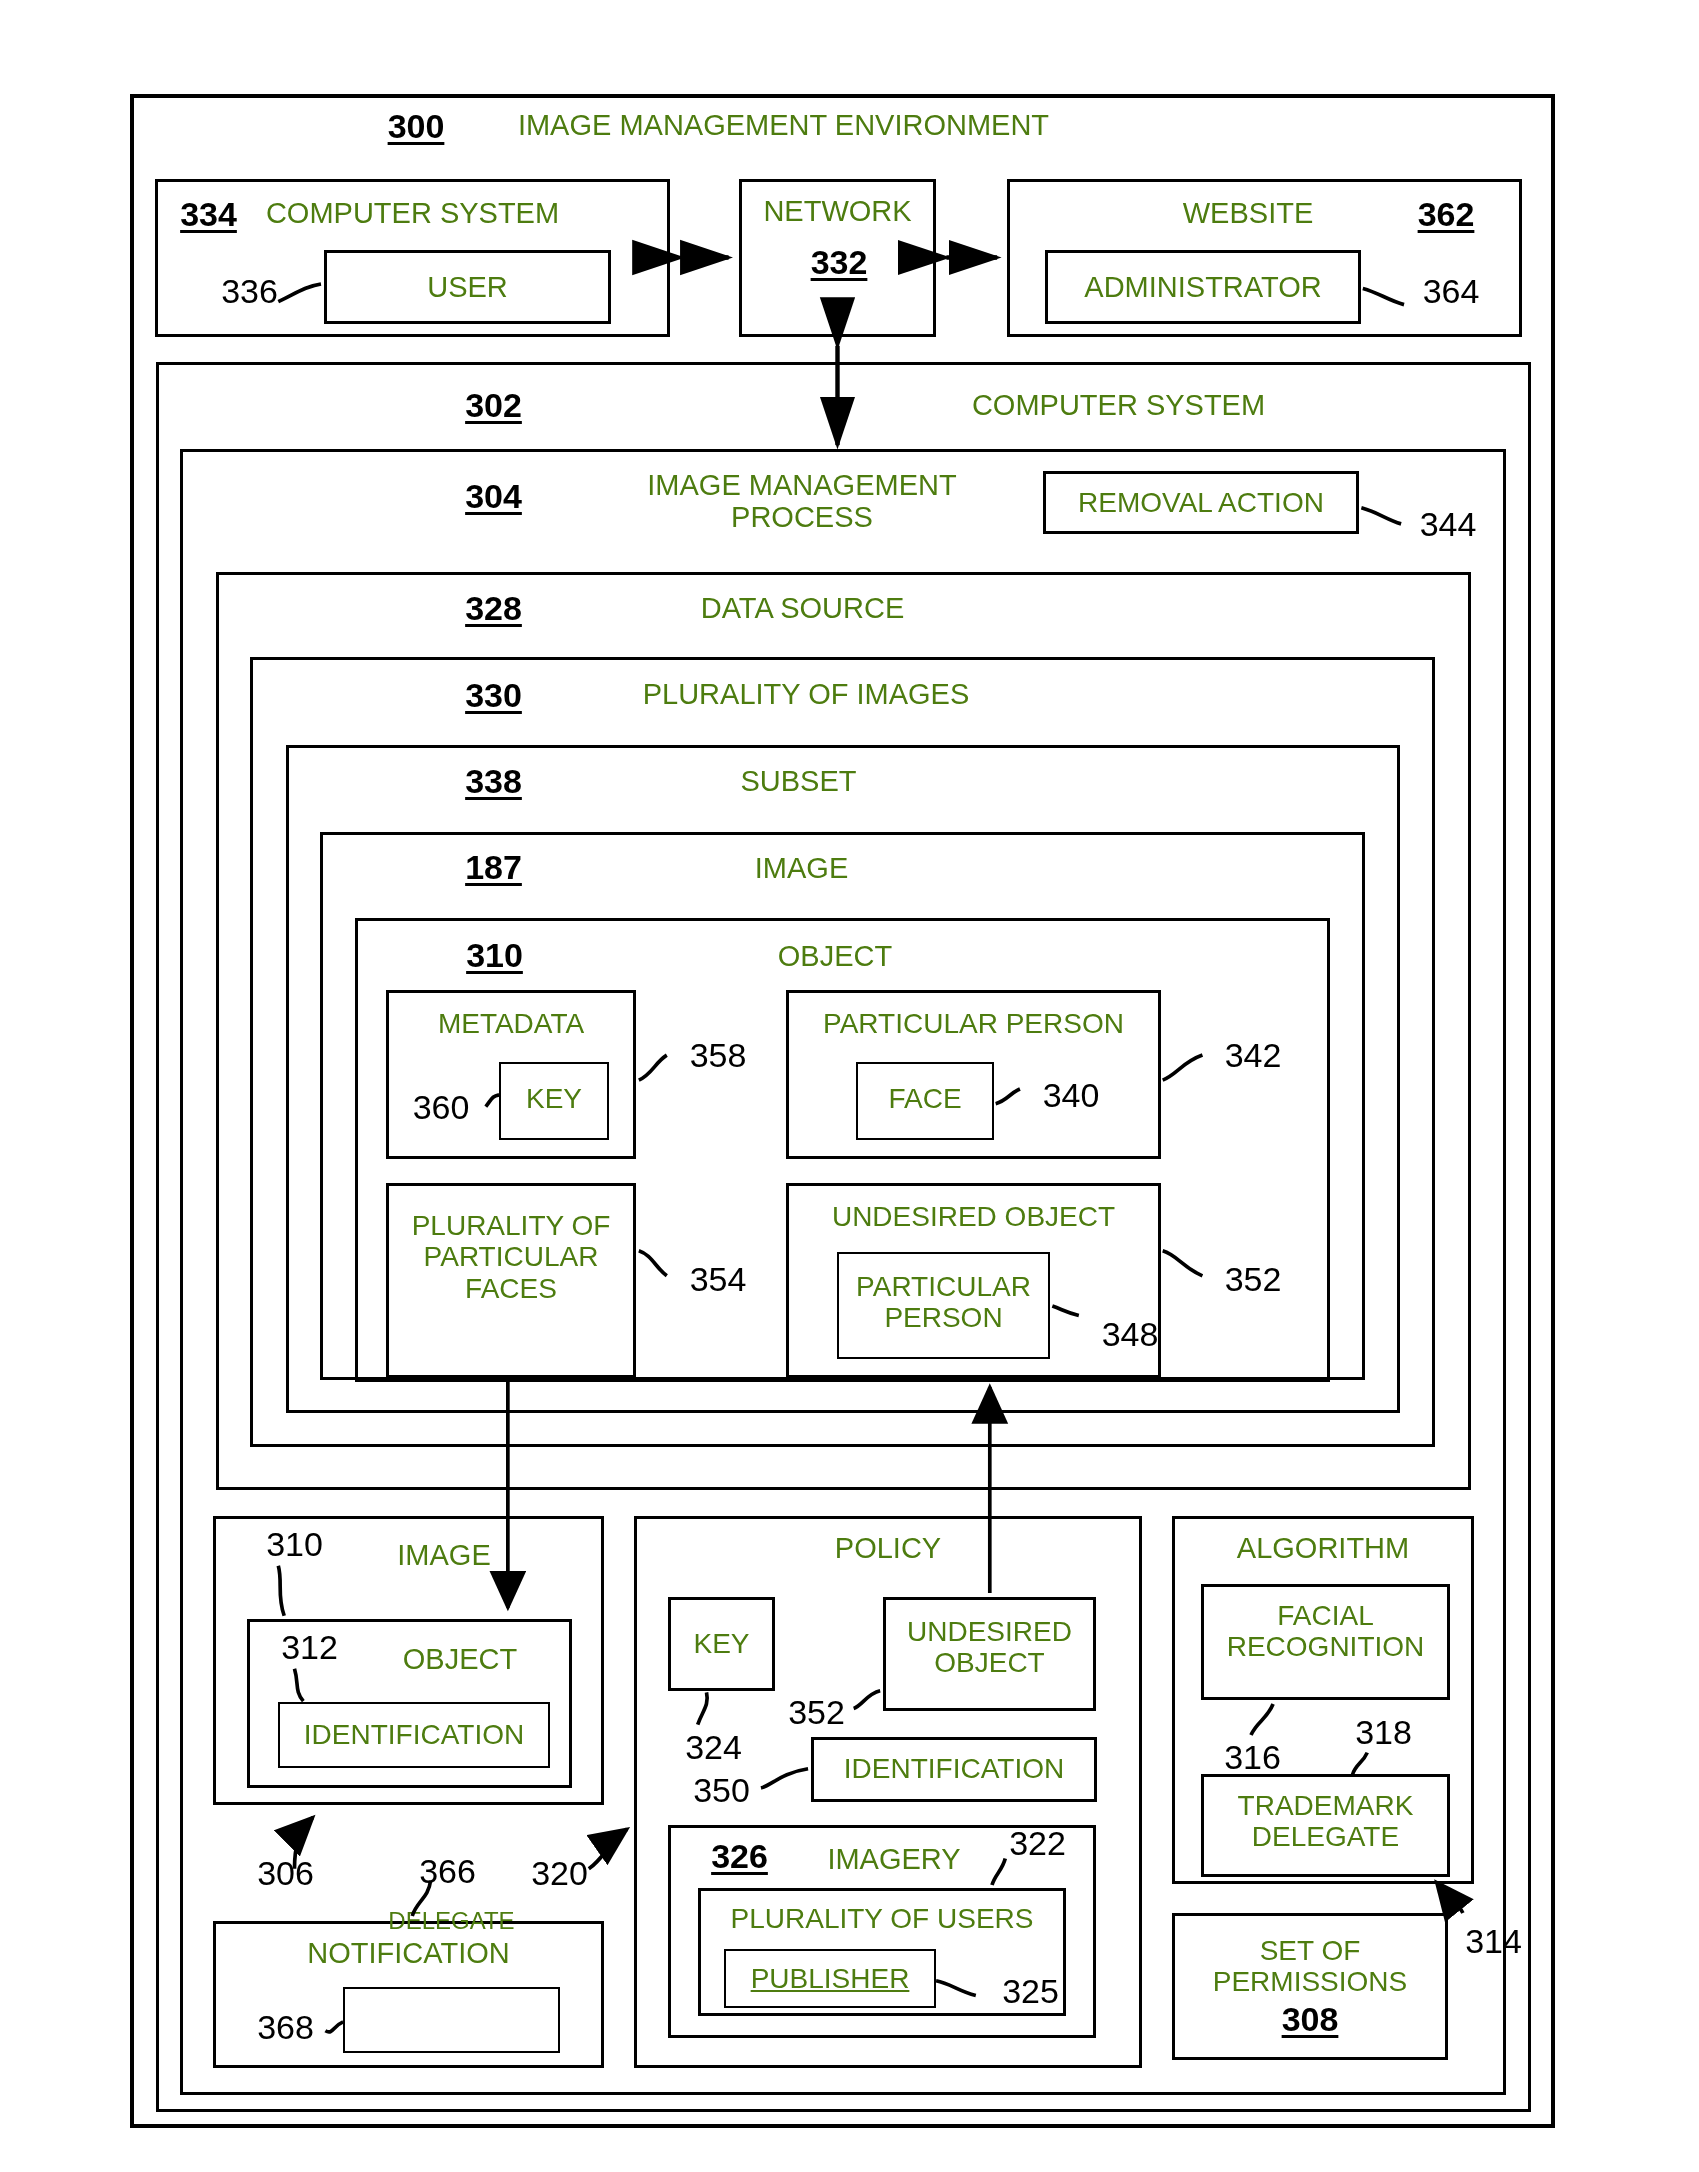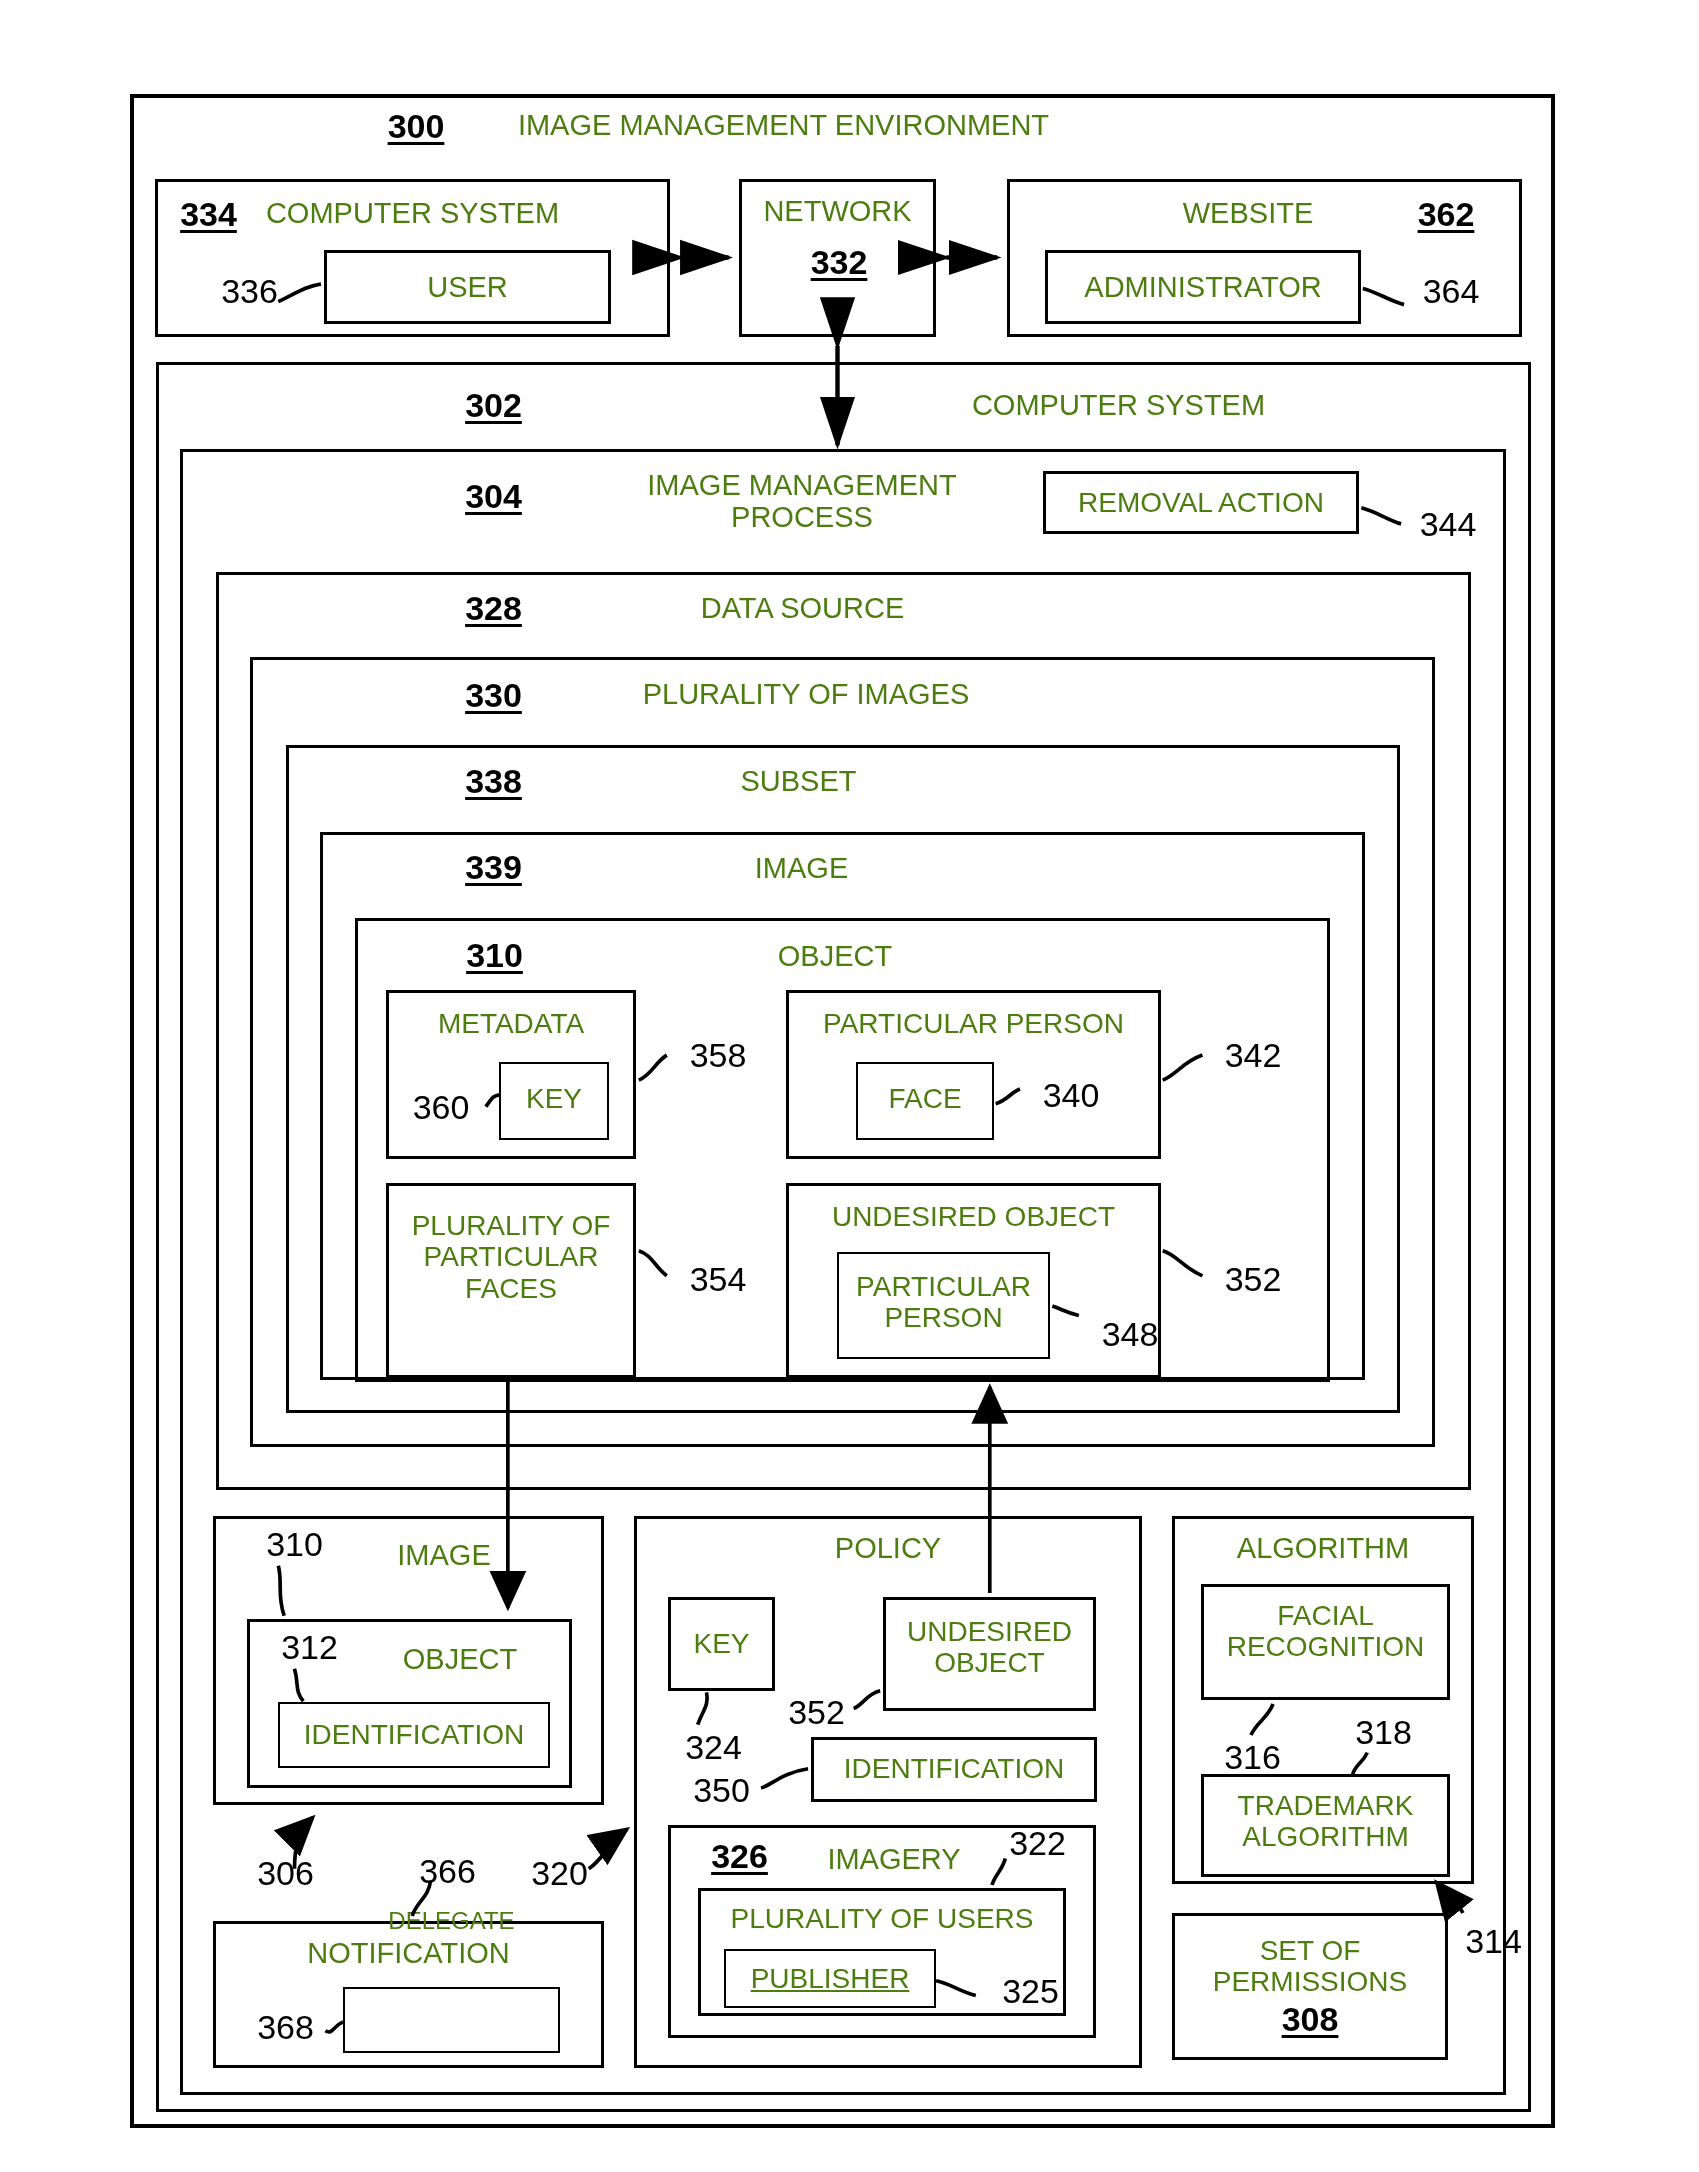--- a/index.html
+++ b/index.html
@@ -90,21 +90,21 @@
 
   <div class="box" style="left:250px;top:657px;width:1185px;height:790px;"></div>
   <div class="ref u" style="left:442px;top:676px;width:103px;font-size:34px;font-weight:700;">330</div>
   <div class="lbl" style="left:633px;top:678px;width:346px;font-size:29px;">PLURALITY OF IMAGES</div>
 
   <div class="box" style="left:286px;top:745px;width:1114px;height:668px;"></div>
   <div class="ref u" style="left:442px;top:762px;width:103px;font-size:34px;font-weight:700;">338</div>
   <div class="lbl" style="left:688px;top:765px;width:221px;font-size:29px;">SUBSET</div>
 
   <div class="box" style="left:320px;top:832px;width:1045px;height:548px;"></div>
-  <div class="ref u" style="left:442px;top:848px;width:103px;font-size:34px;font-weight:700;">339</div>
+  <div class="ref u" style="left:442px;top:848px;width:103px;font-size:34px;font-weight:700;">187</div>
   <div class="lbl" style="left:706px;top:852px;width:191px;font-size:29px;">IMAGE</div>
 
   <div class="box" style="left:355px;top:918px;width:975px;height:464px;"></div>
   <div class="ref u" style="left:443px;top:936px;width:103px;font-size:34px;font-weight:700;">310</div>
   <div class="lbl" style="left:743px;top:940px;width:184px;font-size:29px;">OBJECT</div>
 
   <div class="box" style="left:386px;top:990px;width:250px;height:169px;"></div>
   <div class="lbl" style="left:386px;top:1008px;width:250px;font-size:28px;">METADATA</div>
   <div class="ref" style="left:670px;top:1036px;width:96px;font-size:34px;">358</div>
 
@@ -189,21 +189,21 @@
   <div class="lbl" style="left:1172px;top:1532px;width:302px;font-size:29px;">ALGORITHM</div>
 
   <div class="box" style="left:1201px;top:1584px;width:249px;height:116px;"></div>
   <div class="lbl" style="left:1201px;top:1600px;width:249px;font-size:28px;">FACIAL
 RECOGNITION</div>
   <div class="ref" style="left:1201px;top:1738px;width:103px;font-size:34px;">316</div>
   <div class="ref" style="left:1332px;top:1713px;width:103px;font-size:34px;">318</div>
 
   <div class="box" style="left:1201px;top:1774px;width:249px;height:103px;"></div>
   <div class="lbl" style="left:1201px;top:1790px;width:249px;font-size:28px;">TRADEMARK
-ALGORITHM</div>
+DELEGATE</div>
 
   <div class="box" style="left:1172px;top:1913px;width:276px;height:147px;"></div>
   <div class="lbl" style="left:1172px;top:1935px;width:276px;font-size:28px;">SET OF
 PERMISSIONS</div>
   <div class="ref u" style="left:1251px;top:2000px;width:118px;font-size:34px;font-weight:700;">308</div>
   <div class="ref" style="left:1442px;top:1922px;width:103px;font-size:34px;">314</div>
 
   <svg class="overlay" viewBox="0 0 2310 2952">
     <defs>
       <marker id="ah" markerWidth="14" markerHeight="14" refX="10" refY="5" orient="auto" markerUnits="strokeWidth">

